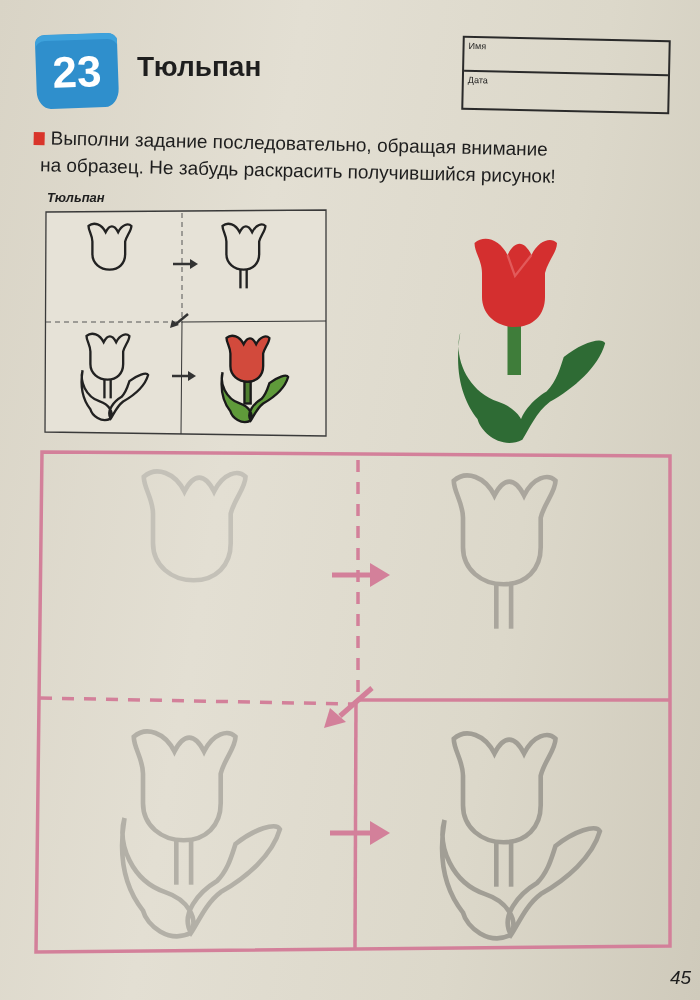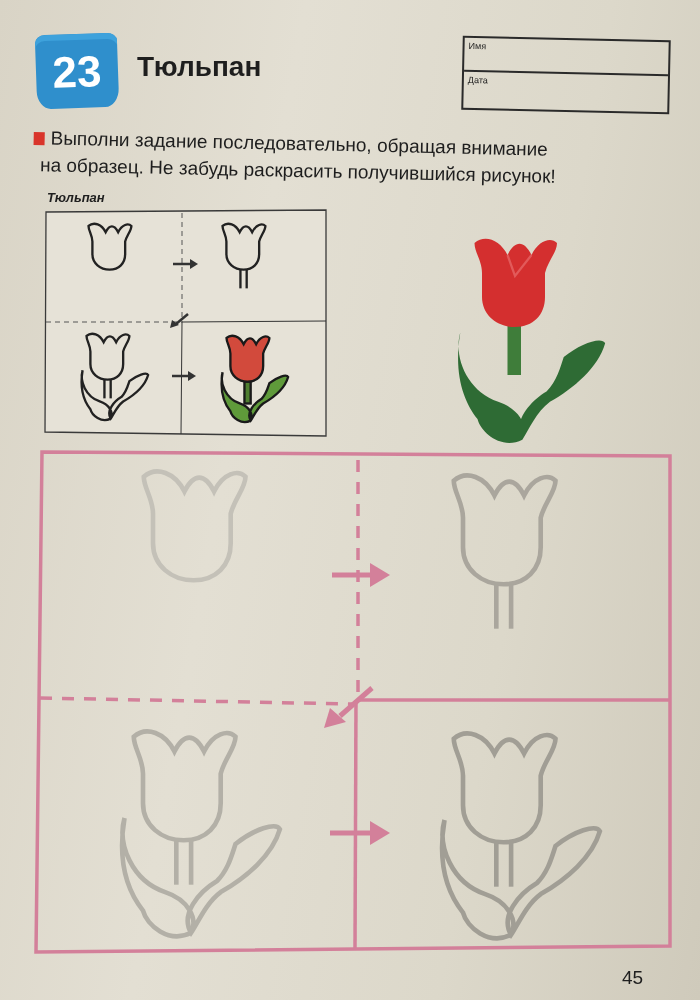--- a/index.html
+++ b/index.html
@@ -21,21 +21,21 @@
     left: 462px; top: 38px; width: 204px; height: 70px; border: 2px solid #2a2a2a;
     transform: rotate(1.2deg);
   }
   .namebox .row { height: 34px; border-bottom: 2px solid #2a2a2a; font-size: 9px; padding: 3px 4px; box-sizing: border-box; }
   .namebox .row:last-child { border-bottom: none; }
   .instr { left: 34px; top: 124px; width: 640px; font-size: 19px; line-height: 27px; transform: rotate(1.3deg); transform-origin: left top; }
   .instr .sq { display: inline-block; width: 11px; height: 13px; background: #d9352b; margin-right: 6px; vertical-align: -1px; }
   .instr .l2 { padding-left: 7px; }
   .example-label { left: 47px; top: 190px; font-size: 13px; font-weight: bold; font-style: italic; }
   svg { position: absolute; left: 0; top: 0; }
-  .pagenum { left: 622px; top: 967px; font-size: 19px; }
+  .pagenum { left: 670px; top: 967px; font-size: 19px; font-style: italic; }
 </style>
 </head>
 <body>
 
 <div class="abs badge">23</div>
 <div class="abs title">Тюльпан</div>
 
 <div class="abs namebox">
   <div class="row"><span>Имя</span></div>
   <div class="row"><span>Дата</span></div>

